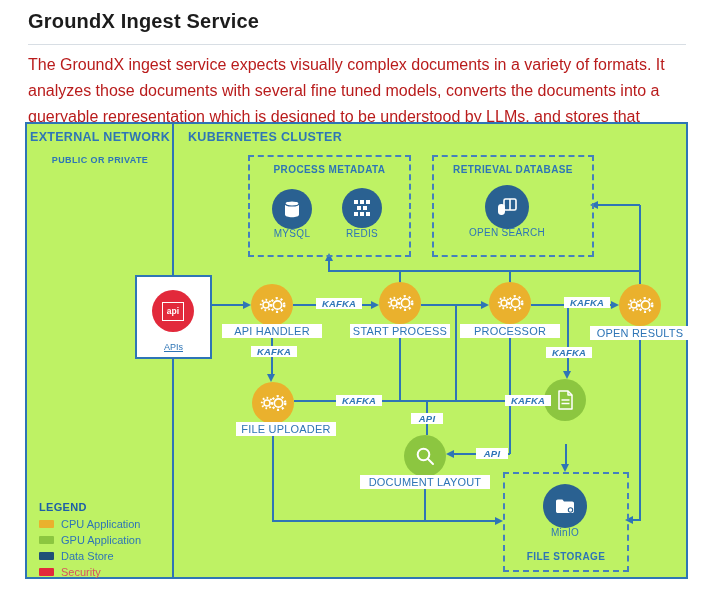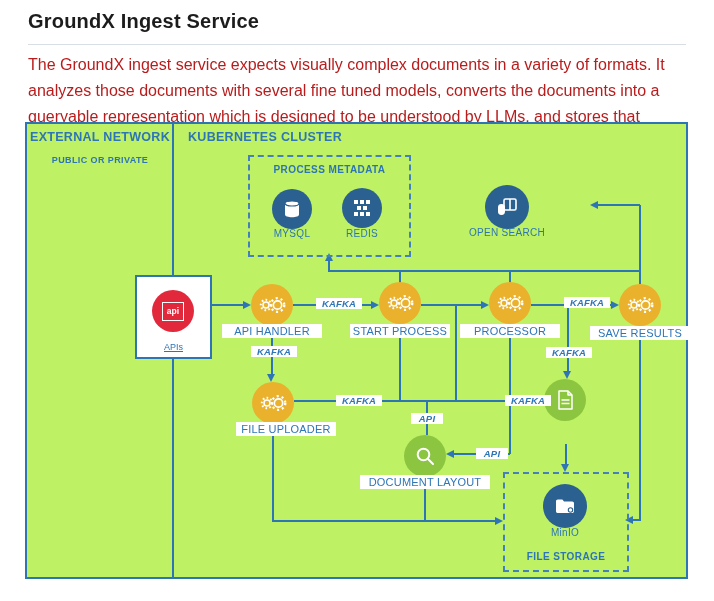--- a/index.html
+++ b/index.html
@@ -119,20 +119,23 @@
   <i class="ln" style="left:245px;top:396px;width:223px;height:2px"></i>
   <b class="tri r" style="left:468px;top:393px"></b>
 
   <i class="ln" style="left:612px;top:202px;width:2px;height:195px"></i>
   <i class="ln" style="left:606px;top:395px;width:7px;height:2px"></i>
   <b class="tri l" style="left:598px;top:392px"></b>
 
   <div class="gbox box-pm">
     <div class="gtitle">PROCESS METADATA</div>
   </div>
+  <div class="gbox box-rd">
+    <div class="gtitle">RETRIEVAL DATABASE</div>
+  </div>
   <div class="gbox box-fs">
     <div class="gtitle">FILE STORAGE</div>
   </div>
 
   <div class="node n-ds" style="left:245px;top:65px">
     <svg width="22" height="22" viewBox="0 0 22 22">
       <path d="M4 5.5 v11 c0 1.7 3.1 2.8 7 2.8 s7 -1.1 7 -2.8 v-11 z" fill="#fff"></path>
       <ellipse cx="11" cy="5.5" rx="7" ry="2.5" fill="#fff" stroke="#2A6191" stroke-width="1.2"></ellipse>
     </svg>
   </div>
@@ -201,21 +204,21 @@
   <div class="nlabel" style="left:433px;top:200px;width:100px">PROCESSOR</div>
 
   <div class="node n-cpu" style="left:592px;top:160px">
     <svg width="30" height="22" viewBox="0 0 30 22" fill="none" stroke="#fff">
       <circle cx="9" cy="11" r="3" stroke-width="1.5"></circle>
         <circle cx="9" cy="11" r="5.2" stroke-width="2" stroke-dasharray="1.7 2.2"></circle>
       <circle cx="20.5" cy="11" r="4.2" stroke-width="1.7"></circle>
         <circle cx="20.5" cy="11" r="6.8" stroke-width="2.3" stroke-dasharray="2.1 2.9"></circle>
     </svg>
   </div>
-  <div class="nlabel" style="left:563px;top:202px;width:100px">SAVE RESULTS</div>
+  <div class="nlabel" style="left:563px;top:202px;width:100px">OPEN RESULTS</div>
 
   <div class="node n-cpu" style="left:225px;top:258px">
     <svg width="30" height="22" viewBox="0 0 30 22" fill="none" stroke="#fff">
       <circle cx="9" cy="11" r="3" stroke-width="1.5"></circle>
         <circle cx="9" cy="11" r="5.2" stroke-width="2" stroke-dasharray="1.7 2.2"></circle>
       <circle cx="20.5" cy="11" r="4.2" stroke-width="1.7"></circle>
         <circle cx="20.5" cy="11" r="6.8" stroke-width="2.3" stroke-dasharray="2.1 2.9"></circle>
     </svg>
   </div>
   <div class="nlabel" style="left:209px;top:298px;width:100px">FILE UPLOADER</div>
@@ -247,14 +250,33 @@
 
   <div class="elabel" style="left:289px;top:174px;width:42px">KAFKA</div>
   <div class="elabel" style="left:537px;top:173px;width:42px">KAFKA</div>
   <div class="elabel" style="left:224px;top:222px;width:42px">KAFKA</div>
   <div class="elabel" style="left:309px;top:271px;width:42px">KAFKA</div>
   <div class="elabel" style="left:478px;top:271px;width:42px">KAFKA</div>
   <div class="elabel" style="left:519px;top:223px;width:42px">KAFKA</div>
   <div class="elabel" style="left:384px;top:289px;width:28px">API</div>
   <div class="elabel" style="left:449px;top:324px;width:28px">API</div>
 
+  <div class="legend">
+    <div class="ltitle">LEGEND</div>
+    <div class="lrow">
+      <i class="sw sw1"></i>
+      <span>CPU Application</span>
+    </div>
+    <div class="lrow">
+      <i class="sw sw2"></i>
+      <span>GPU Application</span>
+    </div>
+    <div class="lrow">
+      <i class="sw sw3"></i>
+      <span>Data Store</span>
+    </div>
+    <div class="lrow sec">
+      <i class="sw sw4"></i>
+      <span>Security</span>
+    </div>
+  </div>
 
 </div>
 
 </body></html>

